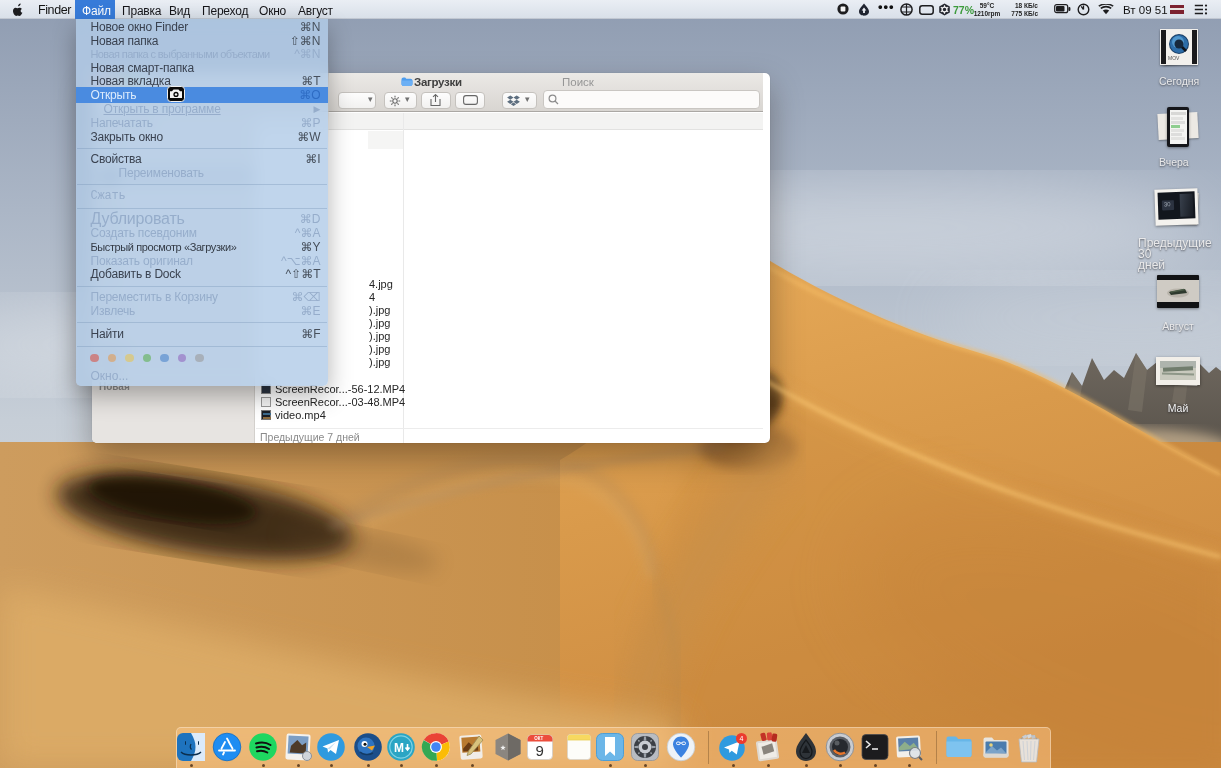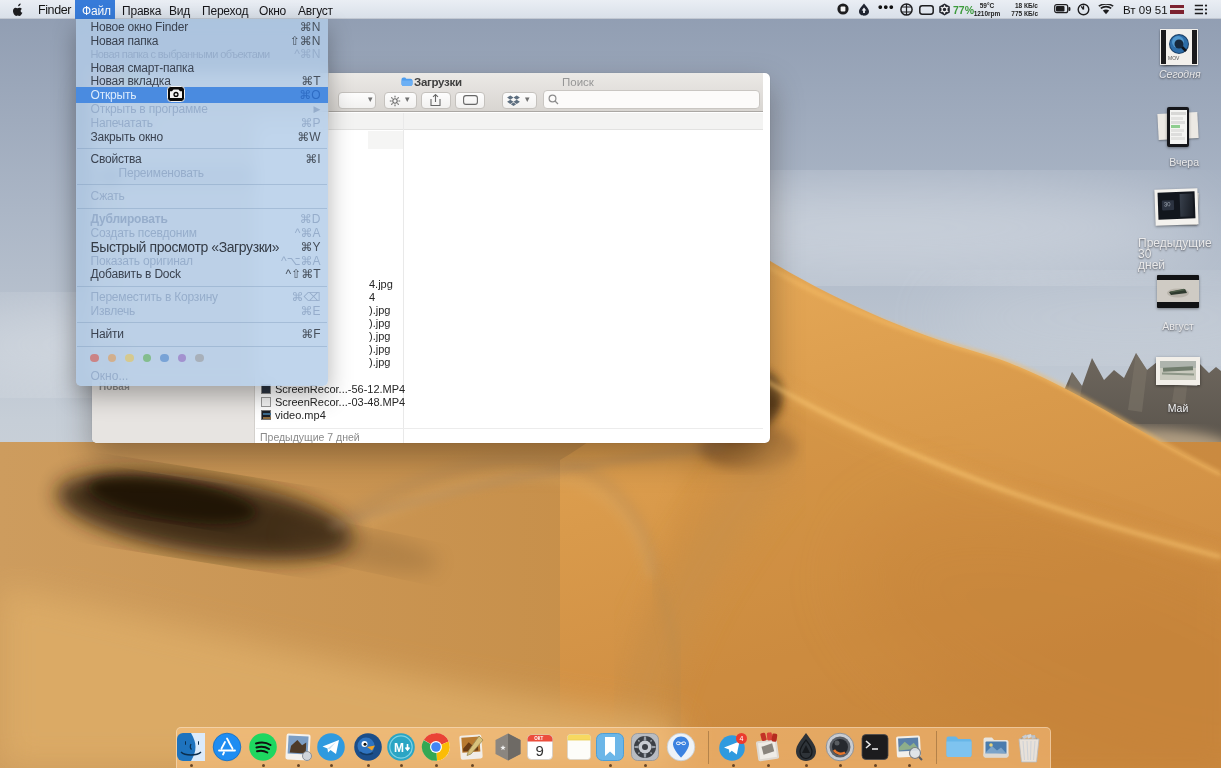--- a/index.html
+++ b/index.html
@@ -160,35 +160,35 @@
   <div class="abs" style="left:32px;top:1px;width:5px;height:34px;background:#1a1a1c;"></div>
   <svg class="abs" style="left:7px;top:3px" width="24" height="24" viewBox="0 0 24 24">
         <circle cx="12" cy="12" r="10" fill="#1b3f66"></circle>
         <circle cx="12" cy="12" r="9" fill="#2d6da8"></circle>
         <circle cx="11" cy="10" r="6" fill="#5ba3d6" opacity="0.8"></circle>
         <circle cx="12" cy="12" r="4.5" fill="#17293d"></circle>
         <path d="M15,15 L19,19" stroke="#10141c" stroke-width="2.5"></path>
       </svg>
   <span class="abs" style="left:8px;top:26px;font-size:5px;color:#555;">MOV</span>
 </div>
-<div class="abs" style="left:1159px;top:68px;width:40px;height:12px;text-align:right;font-size:10.5px;color:#e9e9ea;text-shadow:0 1px 2px rgba(40,40,45,0.75);font-style:italic;">Сегодня</div>
+<div class="abs" style="left:1159px;top:75px;width:40px;height:12px;text-align:right;font-size:10.5px;color:#e9e9ea;text-shadow:0 1px 2px rgba(40,40,45,0.75);">Сегодня</div>
 <div class="abs" style="left:1158px;top:107px;width:40px;height:40px;">
   <div class="abs" style="left:0;top:6px;width:40px;height:26px;background:#ece9e4;transform:rotate(-3deg);box-shadow:0 1px 2px rgba(0,0,0,0.35);"></div>
   <div class="abs" style="left:9px;top:0;width:22px;height:40px;background:#15161a;border-radius:2px;box-shadow:0 1px 3px rgba(0,0,0,0.4);"></div>
   <div class="abs" style="left:11.5px;top:3px;width:17px;height:34px;background:#f4f4f2;">
     <div class="abs" style="left:1px;top:2px;width:15px;height:3px;background:#d8d8d6;"></div>
     <div class="abs" style="left:1px;top:7px;width:12px;height:2.5px;background:#e3e3e1;"></div>
     <div class="abs" style="left:1px;top:11px;width:14px;height:2.5px;background:#dddddc;"></div>
     <div class="abs" style="left:1px;top:15px;width:9px;height:2.5px;background:#8fce90;"></div>
     <div class="abs" style="left:1px;top:19px;width:13px;height:2.5px;background:#e3e3e1;"></div>
     <div class="abs" style="left:1px;top:23px;width:11px;height:2.5px;background:#dddddc;"></div>
     <div class="abs" style="left:1px;top:27px;width:14px;height:2.5px;background:#e3e3e1;"></div>
   </div>
 </div>
-<div class="abs" style="left:1159px;top:156px;width:40px;height:12px;text-align:right;font-size:10.5px;color:#e9e9ea;text-shadow:0 1px 2px rgba(40,40,45,0.75);">Вчера</div>
+<div class="abs" style="left:1159px;top:156px;width:40px;height:12px;text-align:left;font-size:10.5px;color:#e9e9ea;text-shadow:0 1px 2px rgba(40,40,45,0.75);">Вчера</div>
 <div class="abs" style="left:1155px;top:189px;width:44px;height:38px;">
   <div class="abs" style="left:3px;top:3px;width:40px;height:32px;background:#e7e4df;transform:rotate(3deg);box-shadow:0 1px 2px rgba(0,0,0,0.3);"></div>
   <div class="abs" style="left:0;top:0;width:43px;height:36px;background:#f4f2ee;transform:rotate(-2deg);box-shadow:0 1px 3px rgba(0,0,0,0.4);"></div>
   <div class="abs" style="left:3px;top:3px;width:37px;height:27px;background:#12161d;transform:rotate(-2deg);">
     <div class="abs" style="left:4px;top:8px;width:12px;height:10px;background:#2c3340;border-radius:1px;"></div>
     <span class="abs" style="left:6px;top:9px;font-size:6px;color:#9aa2ad;">30</span>
     <div class="abs" style="left:22px;top:2px;width:13px;height:23px;background:linear-gradient(100deg,#39414d,#171b22);"></div>
   </div>
 </div>
 <div class="abs" style="left:1138px;top:238px;width:80px;height:24px;text-align:left;font-size:12px;line-height:11px;color:#e9e9ea;text-shadow:0 1px 2px rgba(40,40,45,0.75);">Предыдущие 30<br>дней</div>
@@ -350,35 +350,35 @@
 <span class="abs" style="left:15px;top:14.5px;font-size:12px;line-height:14px;color:#3a4250;letter-spacing:-0.2px;">Новая папка</span>
 <div class="abs" style="left:142px;top:14.5px;width:103px;text-align:right;font-size:12px;line-height:14px;color:#47505c;">⇧⌘N</div>
 <span class="abs" style="left:15px;top:28.0px;font-size:11px;line-height:14px;color:#96adcb;letter-spacing:-0.6px;">Новая папка с выбранными объектами</span>
 <div class="abs" style="left:142px;top:28.0px;width:103px;text-align:right;font-size:12px;line-height:14px;color:#96adcb;">^⌘N</div>
 <span class="abs" style="left:15px;top:41.5px;font-size:12px;line-height:14px;color:#3a4250;letter-spacing:-0.2px;">Новая смарт-папка</span>
 <span class="abs" style="left:15px;top:55.0px;font-size:12px;line-height:14px;color:#3a4250;letter-spacing:-0.2px;">Новая вкладка</span>
 <div class="abs" style="left:142px;top:55.0px;width:103px;text-align:right;font-size:12px;line-height:14px;color:#47505c;">⌘T</div>
 <div class="abs" style="left:0;top:68.0px;width:252.5px;height:16px;background:#4a8be0;"></div>
 <span class="abs" style="left:15px;top:69.0px;font-size:12px;line-height:14px;color:#dcebfc;letter-spacing:-0.2px;">Открыть</span>
 <div class="abs" style="left:142px;top:69.0px;width:103px;text-align:right;font-size:12px;line-height:14px;color:#2e6cc4;">⌘O</div>
-<span class="abs" style="left:15px;top:83.0px;font-size:12px;line-height:14px;color:#96adcb;letter-spacing:-0.2px;">Открыть в программе</span>
+<span class="abs" style="left:28px;top:83.0px;font-size:12px;line-height:14px;color:#96adcb;letter-spacing:-0.2px;text-decoration:underline;">Открыть в программе</span>
 <div class="abs" style="left:142px;top:83.0px;width:103px;text-align:right;font-size:9px;line-height:14px;color:#96adcb;">▶</div>
 <span class="abs" style="left:15px;top:96.5px;font-size:12px;line-height:14px;color:#96adcb;letter-spacing:-0.2px;">Напечатать</span>
 <div class="abs" style="left:142px;top:96.5px;width:103px;text-align:right;font-size:12px;line-height:14px;color:#96adcb;">⌘P</div>
 <span class="abs" style="left:15px;top:110.5px;font-size:12px;line-height:14px;color:#3a4250;letter-spacing:-0.2px;">Закрыть окно</span>
 <div class="abs" style="left:142px;top:110.5px;width:103px;text-align:right;font-size:12px;line-height:14px;color:#47505c;">⌘W</div>
 <span class="abs" style="left:15px;top:133.0px;font-size:12px;line-height:14px;color:#3a4250;letter-spacing:-0.2px;">Свойства</span>
 <div class="abs" style="left:142px;top:133.0px;width:103px;text-align:right;font-size:12px;line-height:14px;color:#47505c;">⌘I</div>
 <span class="abs" style="left:15px;top:146.5px;font-size:12px;line-height:14px;color:#96adcb;letter-spacing:-0.2px;margin-left:28px;">Переименовать</span>
-<span class="abs" style="left:15px;top:170.0px;font-size:12px;line-height:14px;color:#96adcb;letter-spacing:-0.2px;">Сжать</span>
-<span class="abs" style="left:15px;top:192.5px;font-size:12px;line-height:14px;color:#96adcb;letter-spacing:-0.2px;font-weight:bold;">Дублировать</span>
+<span class="abs" style="left:15px;top:170.0px;font-size:12px;line-height:14px;color:#96adcb;letter-spacing:-0.2px;font-family:Liberation Mono, monospace;">Сжать</span>
+<span class="abs" style="left:15px;top:192.5px;font-size:16px;line-height:14px;color:#96adcb;letter-spacing:-0.2px;">Дублировать</span>
 <div class="abs" style="left:142px;top:192.5px;width:103px;text-align:right;font-size:12px;line-height:14px;color:#96adcb;">⌘D</div>
 <span class="abs" style="left:15px;top:206.5px;font-size:12px;line-height:14px;color:#96adcb;letter-spacing:-0.2px;">Создать псевдоним</span>
 <div class="abs" style="left:142px;top:206.5px;width:103px;text-align:right;font-size:12px;line-height:14px;color:#96adcb;">^⌘A</div>
-<span class="abs" style="left:15px;top:220.5px;font-size:14px;line-height:14px;color:#343b46;letter-spacing:-0.4px;">Быстрый просмотр «Загрузки»</span>
+<span class="abs" style="left:15px;top:220.5px;font-size:11px;line-height:14px;color:#343b46;letter-spacing:-0.4px;">Быстрый просмотр «Загрузки»</span>
 <div class="abs" style="left:142px;top:220.5px;width:103px;text-align:right;font-size:12px;line-height:14px;color:#47505c;">⌘Y</div>
 <span class="abs" style="left:15px;top:234.5px;font-size:12px;line-height:14px;color:#96adcb;letter-spacing:-0.2px;">Показать оригинал</span>
 <div class="abs" style="left:142px;top:234.5px;width:103px;text-align:right;font-size:12px;line-height:14px;color:#96adcb;">^⌥⌘A</div>
 <span class="abs" style="left:15px;top:248.0px;font-size:12px;line-height:14px;color:#3a4250;letter-spacing:-0.2px;">Добавить в Dock</span>
 <div class="abs" style="left:142px;top:248.0px;width:103px;text-align:right;font-size:12px;line-height:14px;color:#47505c;">^⇧⌘T</div>
 <span class="abs" style="left:15px;top:271.0px;font-size:12px;line-height:14px;color:#96adcb;letter-spacing:-0.2px;">Переместить в Корзину</span>
 <div class="abs" style="left:142px;top:271.0px;width:103px;text-align:right;font-size:12px;line-height:14px;color:#96adcb;">⌘⌫</div>
 <span class="abs" style="left:15px;top:284.5px;font-size:12px;line-height:14px;color:#96adcb;letter-spacing:-0.2px;">Извлечь</span>
 <div class="abs" style="left:142px;top:284.5px;width:103px;text-align:right;font-size:12px;line-height:14px;color:#96adcb;">⌘E</div>
 <span class="abs" style="left:15px;top:308.0px;font-size:12px;line-height:14px;color:#3a4250;letter-spacing:-0.2px;">Найти</span>

